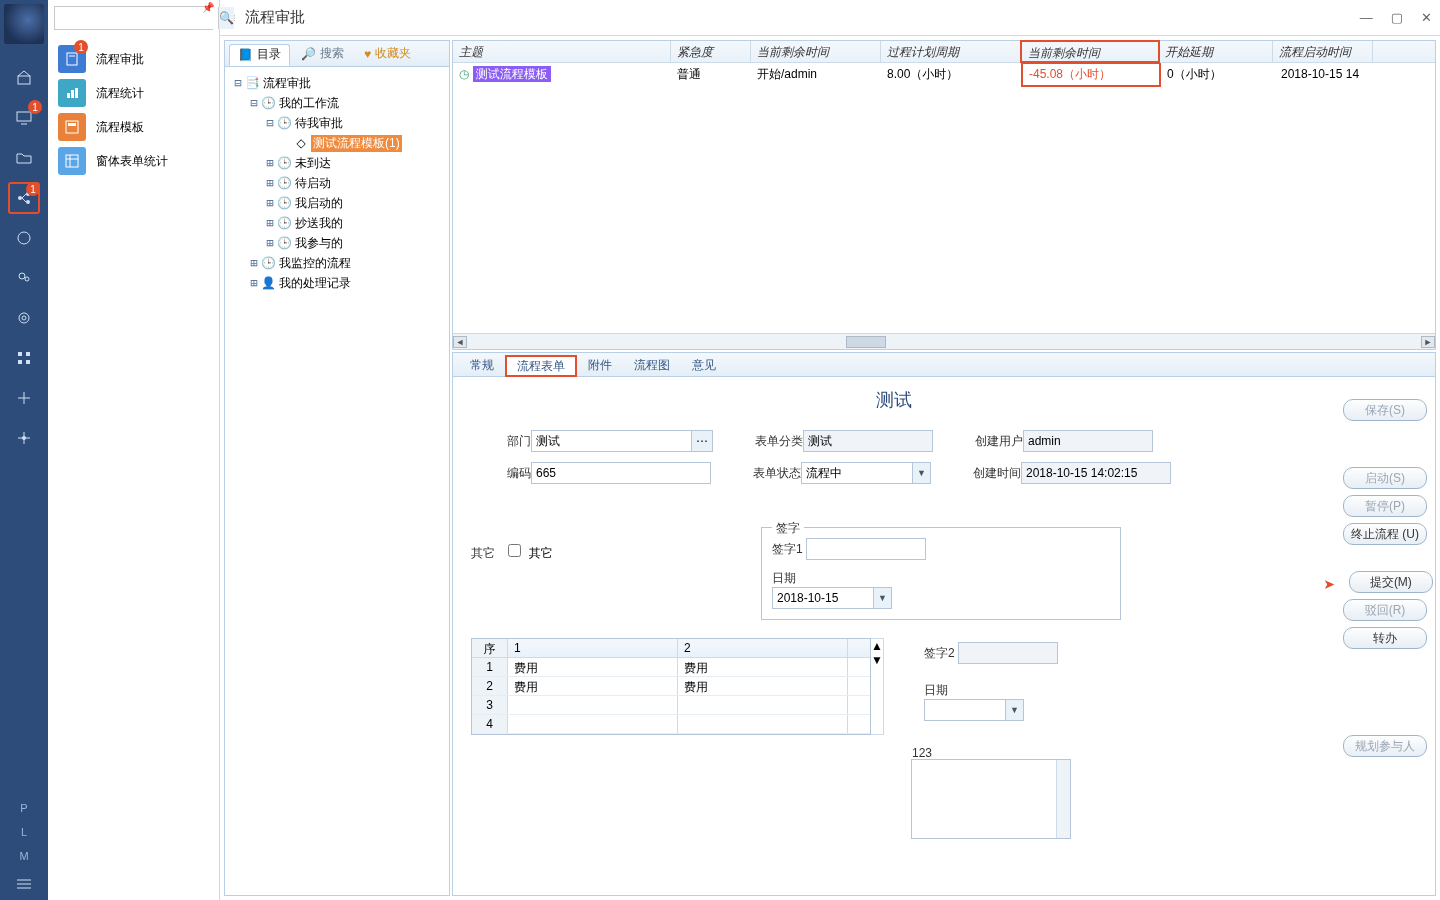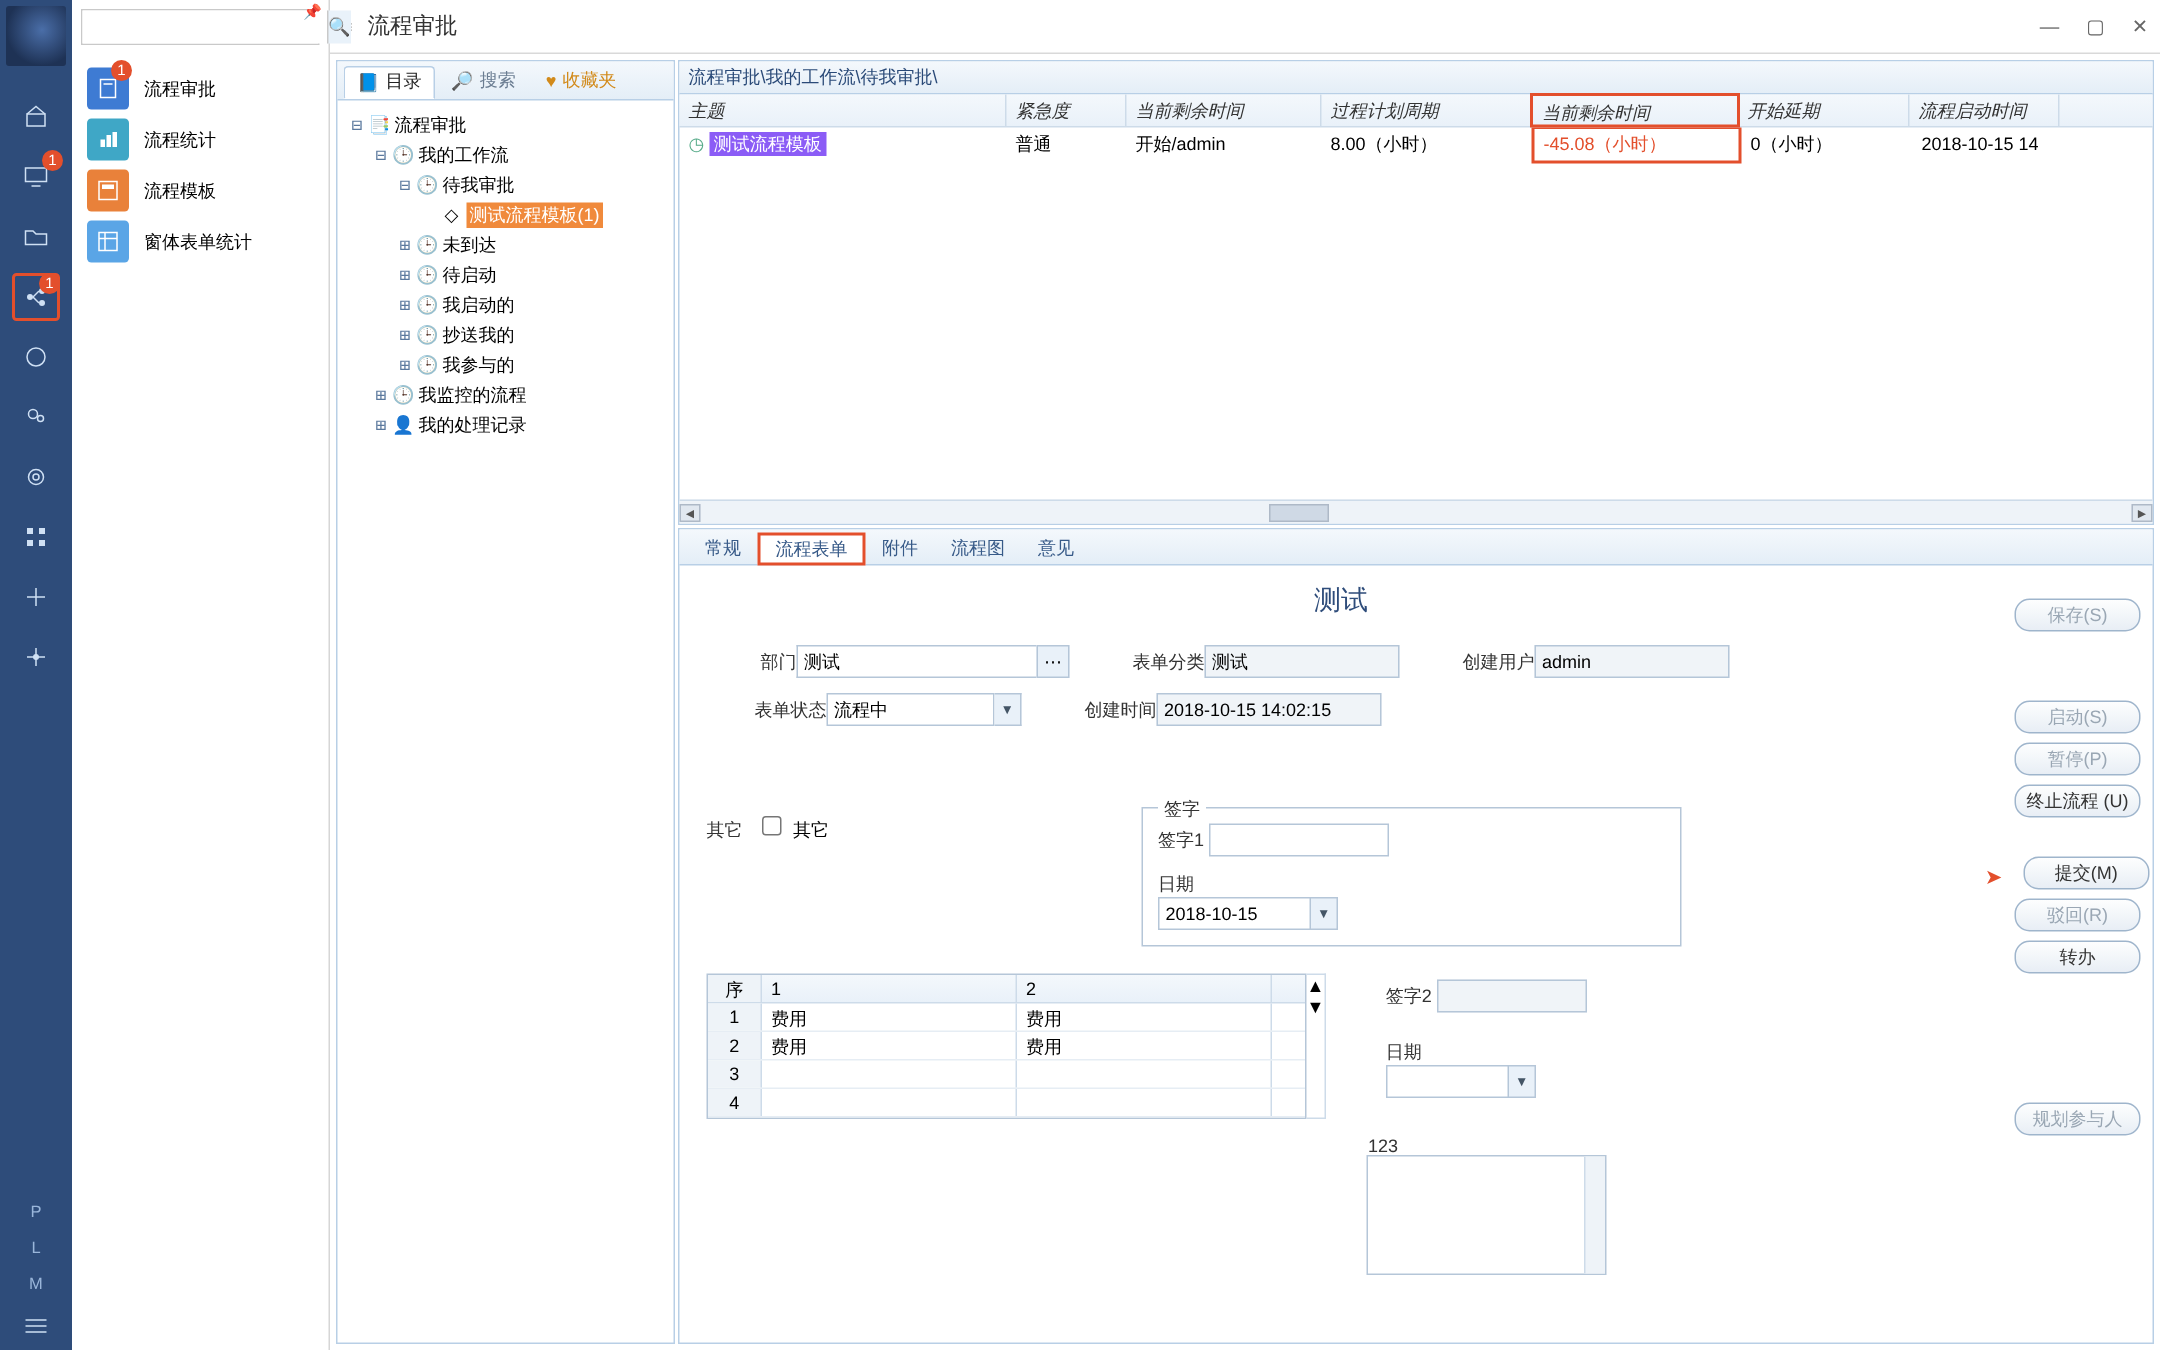--- a/index.html
+++ b/index.html
@@ -85,21 +85,21 @@
 .frow .pair { display:flex; align-items:center; }
 .flab { width:60px; color:#333; text-align:right; }
 .finput { height:22px; border:1px solid #b5c6d8; background:#fff; padding:0 4px; }
 .finput.ro { background:#f0f4f8; }
 .w180{width:180px}.w130{width:130px}
 
 .lookup { display:flex; }
 .lookup input { border:1px solid #b5c6d8; border-right:none; height:22px; width:160px; padding:0 4px; }
 .lookup .lb { width:22px; height:22px; border:1px solid #b5c6d8; background:#e9f1f9; display:flex; align-items:center; justify-content:center; cursor:pointer; }
 
-.fieldset { border:1px solid #b5c6d8; padding:10px; position:relative; margin-top:24px; }
+.fieldset { border:1px solid #b5c6d8; padding:10px; position:relative; margin-top:13px; }
 .fieldset .legend { position:absolute; top:-8px; left:10px; background:#fff; padding:0 4px; color:#333; }
 
 .dd { display:flex; }
 .dd input { border:1px solid #b5c6d8; height:22px; padding:0 4px; }
 .dd .db { width:18px; height:22px; border:1px solid #b5c6d8; border-left:none; background:#e9f1f9; display:flex;align-items:center;justify-content:center;cursor:pointer;font-size:9px;color:#456;}
 
 .mini-table { border:1px solid #b5c6d8; width:400px; }
 .mini-table .mh { display:flex; background:linear-gradient(#f4f8fc,#e9f1f9); border-bottom:1px solid #cddbe9; }
 .mini-table .mr { display:flex; border-bottom:1px solid #e6edf4; }
 .mini-table .mc { padding:2px 6px; border-right:1px solid #cddbe9; height:18px; }
@@ -333,21 +333,20 @@
           <div class="tn lvl1">
               <span class="tw">⊞</span>
               <span class="tic">👤</span>
               <span class="lbl">我的处理记录</span>
             </div>
         </div>
       </div>
 
       <div class="rightcol">
         <div class="gridwrap">
-          <div class="crumbbar">流程审批\我的工作流\待我审批\</div>
           <div class="gridhead">
             <div class="gh c1">主题</div>
             <div class="gh c2">紧急度</div>
             <div class="gh c3">当前剩余时间</div>
             <div class="gh c4">过程计划周期</div>
             <div class="gh c5 hot">当前剩余时间</div>
             <div class="gh c6">开始延期</div>
             <div class="gh c7">流程启动时间</div>
           </div>
           <div class="gridbody">
@@ -392,20 +391,24 @@
                     <span class="flab">表单分类</span>
                   <input class="finput ro w130" readonly="" value="测试" style="">
                   </div>
                 <div class="pair" style="margin-left:20px">
                     <span class="flab">创建用户</span>
                   <input class="finput ro w130" readonly="" value="admin" style="">
                   </div>
               </div>
 
               <div class="frow">
+                <div class="pair">
+                    <span class="flab">编码</span>
+                  <input class="finput w180" value="665" style="">
+                  </div>
                 <div class="pair" style="margin-left:20px">
                     <span class="flab">表单状态</span>
                   <div class="dd">
                       <input class="w130" style="width: 112px;" readonly="" value="流程中">
                       <div class="db">▼</div>
                     </div>
                   </div>
                 <div class="pair" style="margin-left:20px">
                     <span class="flab">创建时间</span>
                   <input class="finput ro w130" style="width: 150px;" readonly="" value="2018-10-15 14:02:15">

